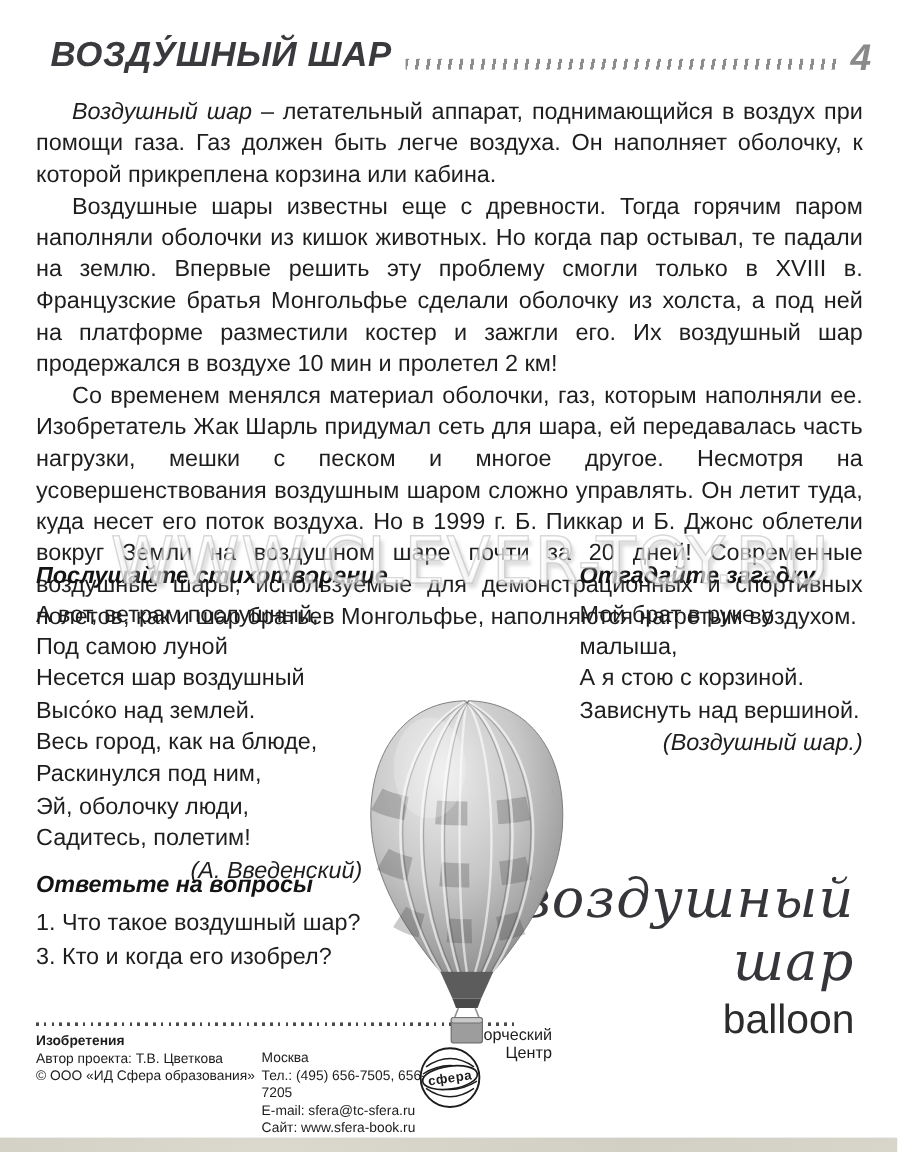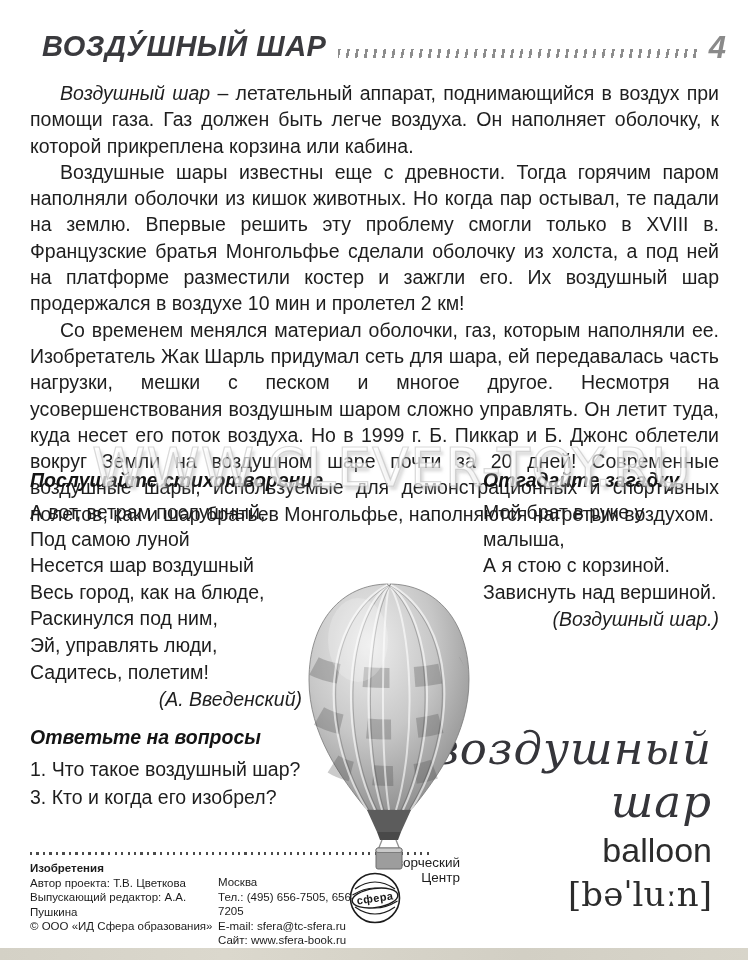--- a/index.html
+++ b/index.html
@@ -79,23 +79,24 @@
     <p>Со временем менялся материал оболочки, газ, которым наполняли ее. Изобретатель Жак Шарль придумал сеть для шара, ей передавалась часть нагрузки, мешки с песком и многое другое. Несмотря на усовершенствования воздушным шаром сложно управлять. Он летит туда, куда несет его поток воздуха. Но в 1999 г. Б. Пиккар и Б. Джонс облетели вокруг Земли на воздушном шаре почти за 20 дней! Современные воздушные шары, используемые для демонстрационных и спортивных полетов, как и шар братьев Монгольфье, наполняются нагретым воздухом.</p>
   </section>
 
   <div class="watermark">WWW.CLEVER-TOY.RU</div>
 
   <section class="poem">
     <h2 class="sec-heading">Послушайте стихотворение</h2>
     <div class="line">А вот, ветрам послушный,</div>
     <div class="line">Под самою луной</div>
     <div class="line">Несется шар воздушный</div>
+    <div class="line">Высо́ко над землей.</div>
     <div class="line">Весь город, как на блюде,</div>
     <div class="line">Раскинулся под ним,</div>
-    <div class="line">Эй, управлять люди,</div>
+    <div class="line">Эй, оболочку люди,</div>
     <div class="line">Садитесь, полетим!</div>
     <div class="attribution">(А. Введенский)</div>
   </section>
 
   <section class="riddle">
     <h2 class="sec-heading">Отгадайте загадку</h2>
     <div class="line">Мой брат в руке у малыша,</div>
     <div class="line">А я стою с корзиной.</div>
     <div class="line">Зависнуть над вершиной.</div>
     <div class="answer">(Воздушный шар.)</div>
@@ -153,29 +154,27 @@
   <section class="questions">
     <h2 class="sec-heading">Ответьте на вопросы</h2>
     <div class="item">1. Что такое воздушный шар?</div>
     <div class="item">3. Кто и когда его изобрел?</div>
   </section>
 
   <section class="vocab">
     <div class="ru">воздушный</div>
     <div class="ru">шар</div>
     <div class="en">balloon</div>
-    <div class="tr">[bəˈluːn]</div>
   </section>
 
   <div class="sep"></div>
 
   <div class="credits">
     <div class="bold">Изобретения</div>
     <div>Автор проекта: Т.В. Цветкова</div>
-    <div>Выпускающий редактор: А.А. Пушкина</div>
     <div>© ООО «ИД Сфера образования»</div>
   </div>
 
   <div class="contacts">
     <div>Москва</div>
     <div>Тел.: (495) 656-7505, 656-7205</div>
     <div>E-mail: sfera@tc-sfera.ru</div>
     <div>Сайт: www.sfera-book.ru</div>
   </div>
 

